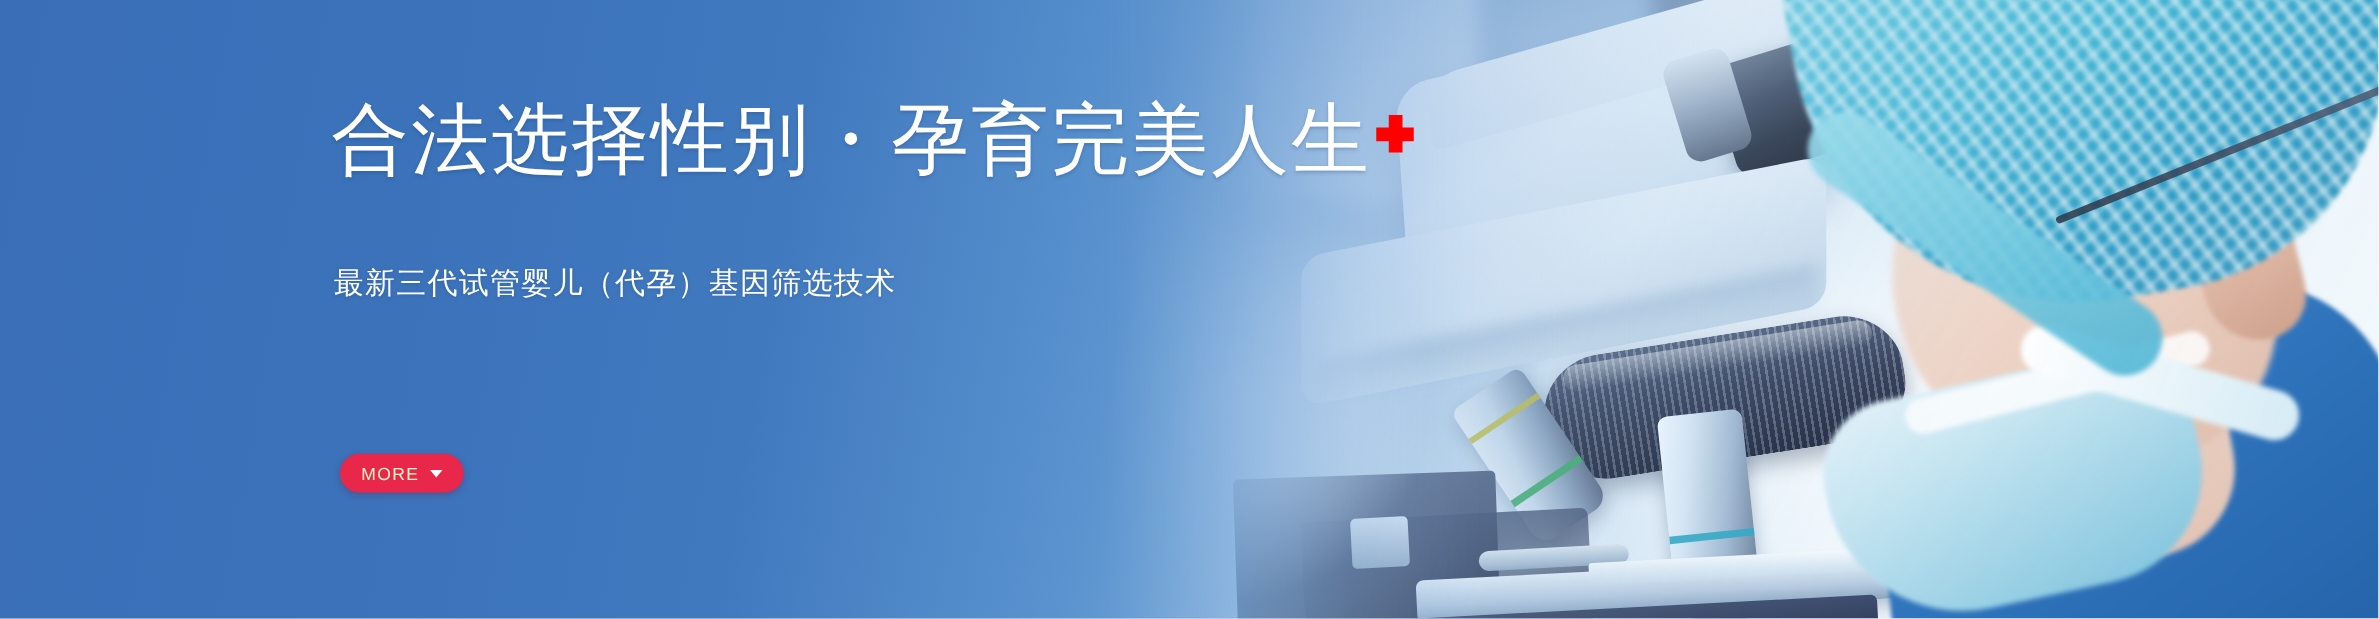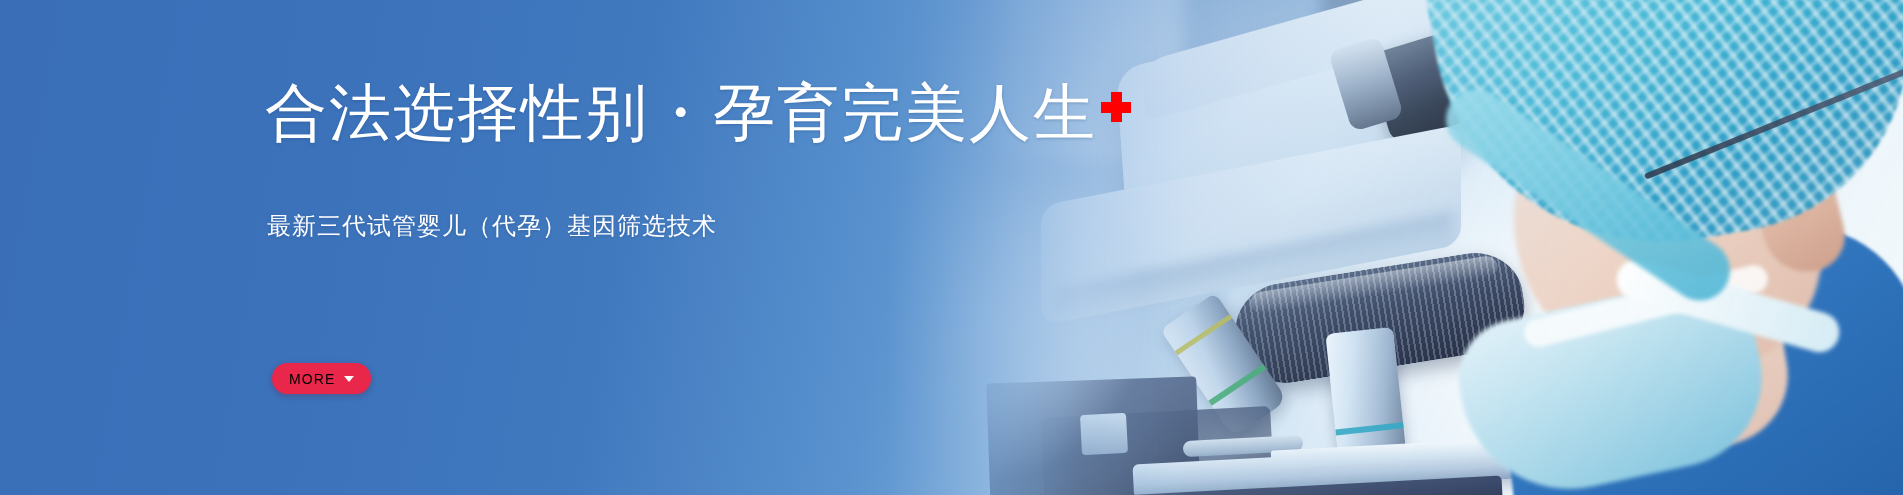--- a/index.html
+++ b/index.html
@@ -369,21 +369,21 @@
   .more-btn {
     position:absolute; left:272px; top:363px;
     display:inline-flex; align-items:center; gap:9px;
     height:31px; padding:0 17px;
     background:#e8274b;
     border:none; border-radius:16px;
     cursor:pointer;
     box-shadow:0 2px 6px rgba(120,10,35,.28);
   }
   .more-label {
-    color:#000000;
+    color:#fef9c3;
     font-size:14px;
     letter-spacing:1.1px;
     font-family:"Liberation Sans","DejaVu Sans",sans-serif;
   }
   .more-caret {
     width:0; height:0;
     border-left:5px solid transparent;
     border-right:5px solid transparent;
     border-top:6px solid #ffffff;
   }

